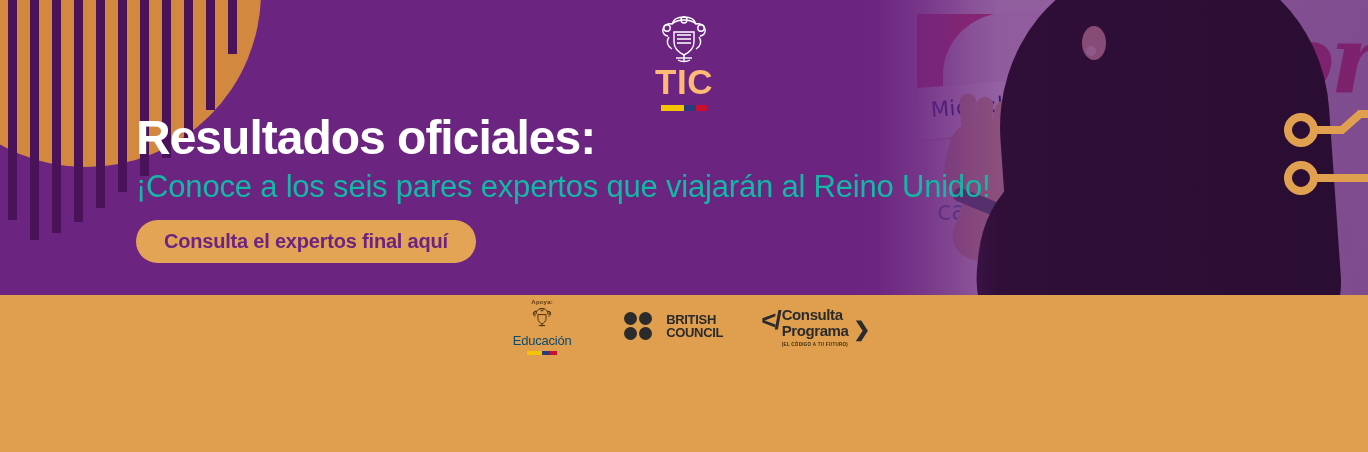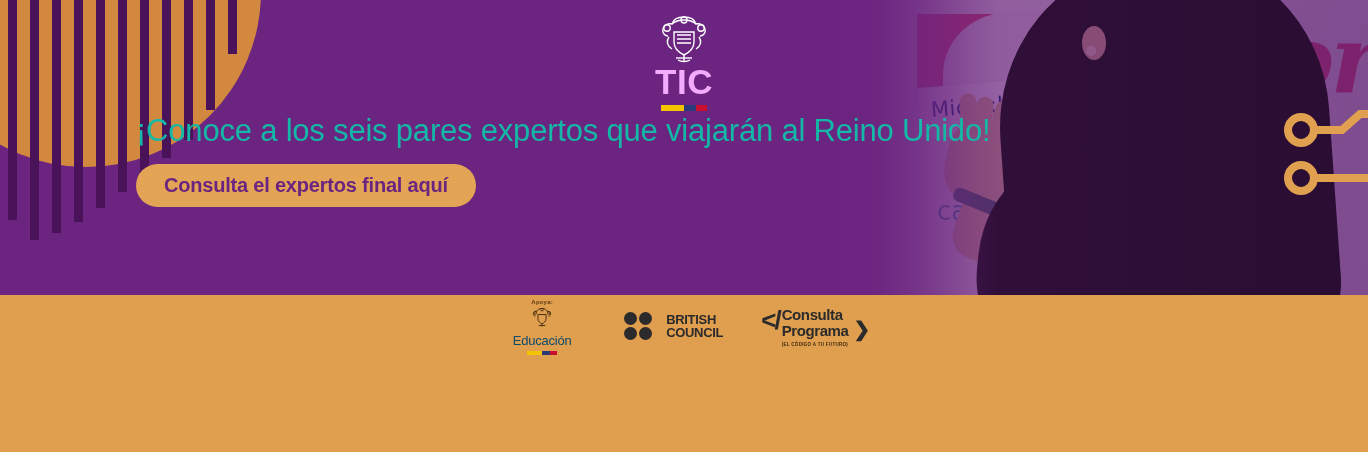--- a/index.html
+++ b/index.html
@@ -223,21 +223,21 @@
     left: 651px; top: 13px;
     width: 66px;
     text-align: center;
   }
   .tic-shield { display: block; margin: 0 auto; }
   .tic-word {
     font-family: "Liberation Sans", sans-serif;
     font-weight: bold;
     font-size: 35px;
     line-height: 34px;
-    color: #f0abfc;
+    color: #fdba74;
     letter-spacing: .5px;
     margin-top: 2px;
   }
   .tic-flag {
     display: flex;
     width: 46px;
     height: 6px;
     margin: 6px auto 0;
   }
   .tic-flag i { display: block; height: 100%; }
@@ -486,20 +486,21 @@
       </svg>
       <div class="tic-word">TIC</div>
       <div class="tic-flag">
         <i class="tf-y"></i>
           <i class="tf-b"></i>
           <i class="tf-r"></i>
       </div>
     </div>
 
     <div class="copy">
+      <h1 class="headline">Resultados oficiales:</h1>
       <p class="subhead">¡Conoce a los seis pares expertos que viajarán al Reino Unido!</p>
       <a class="cta" href="#">Consulta el expertos final aquí</a>
     </div>
   </div>
 
   <div class="footer">
     <div class="logo-row">
 
       <div class="logo-edu">
         <div class="edu-apoya">Apoya:</div>

